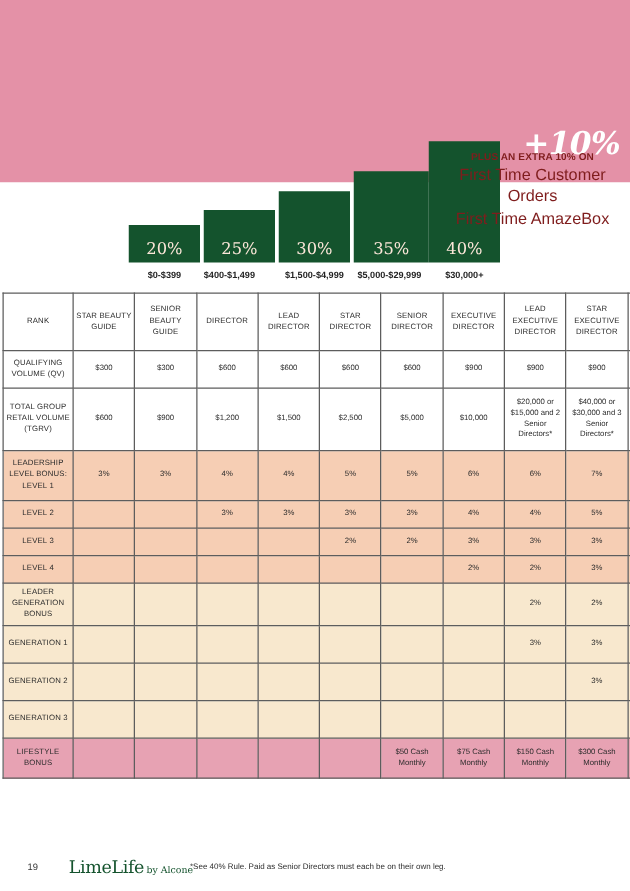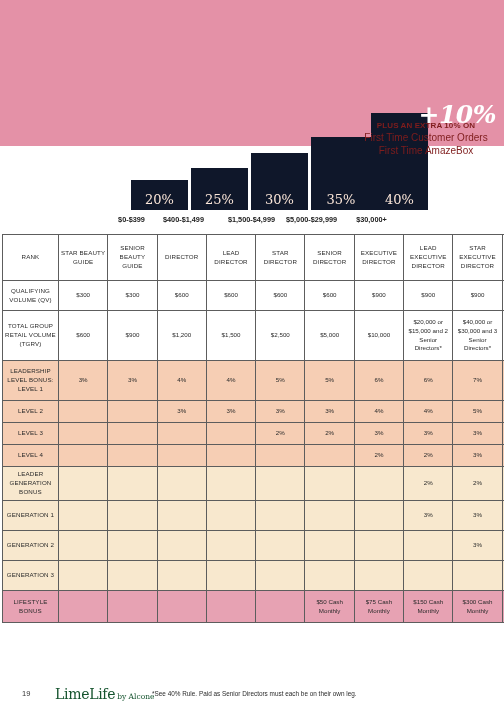--- a/index.html
+++ b/index.html
@@ -73,49 +73,48 @@
   }
   .prv-label {
     position: absolute; left: 16px; top: 70px; width: 79px;
     text-align: center; font-size: 7.4px; font-weight: bold; color: #222222;
     letter-spacing: 0.2px;
   }
 
   
   .bar {
     position: absolute;
-    background: #0f172a;
+    background: #14532d;
     color: #fbe6d8;
     font-family: "DejaVu Serif", serif;
     font-size: 13px;
     display: flex; align-items: flex-end; justify-content: center;
     padding-bottom: 3px;
     z-index: 3;
-    margin-left: 28px;
   }
   .bar-label {
     position: absolute;
     text-align: center;
     font-size: 7.3px; font-weight: bold; color: #222222;
     z-index: 5;
     white-space: nowrap;
   }
 
   
   .right-panel {
     position: absolute; right: 4px; top: 121px;
     width: 148px;
     text-align: center; color: #7f1d1d;
     z-index: 5;
   }
   .rp-head {
     font-size: 8px; font-weight: bold; letter-spacing: 0.1px;
     margin-bottom: 1px;
   }
-  .rp-line { font-size: 10px; line-height: 1.34; }
+  .rp-line { font-size: 13px; line-height: 1.34; }
 
   
   .tbl-wrap {
     position: absolute; left: 2px; top: 234px;
     width: 500px;
     z-index: 6;
   }
   table.grid {
     border-collapse: collapse;
     width: 500px;

